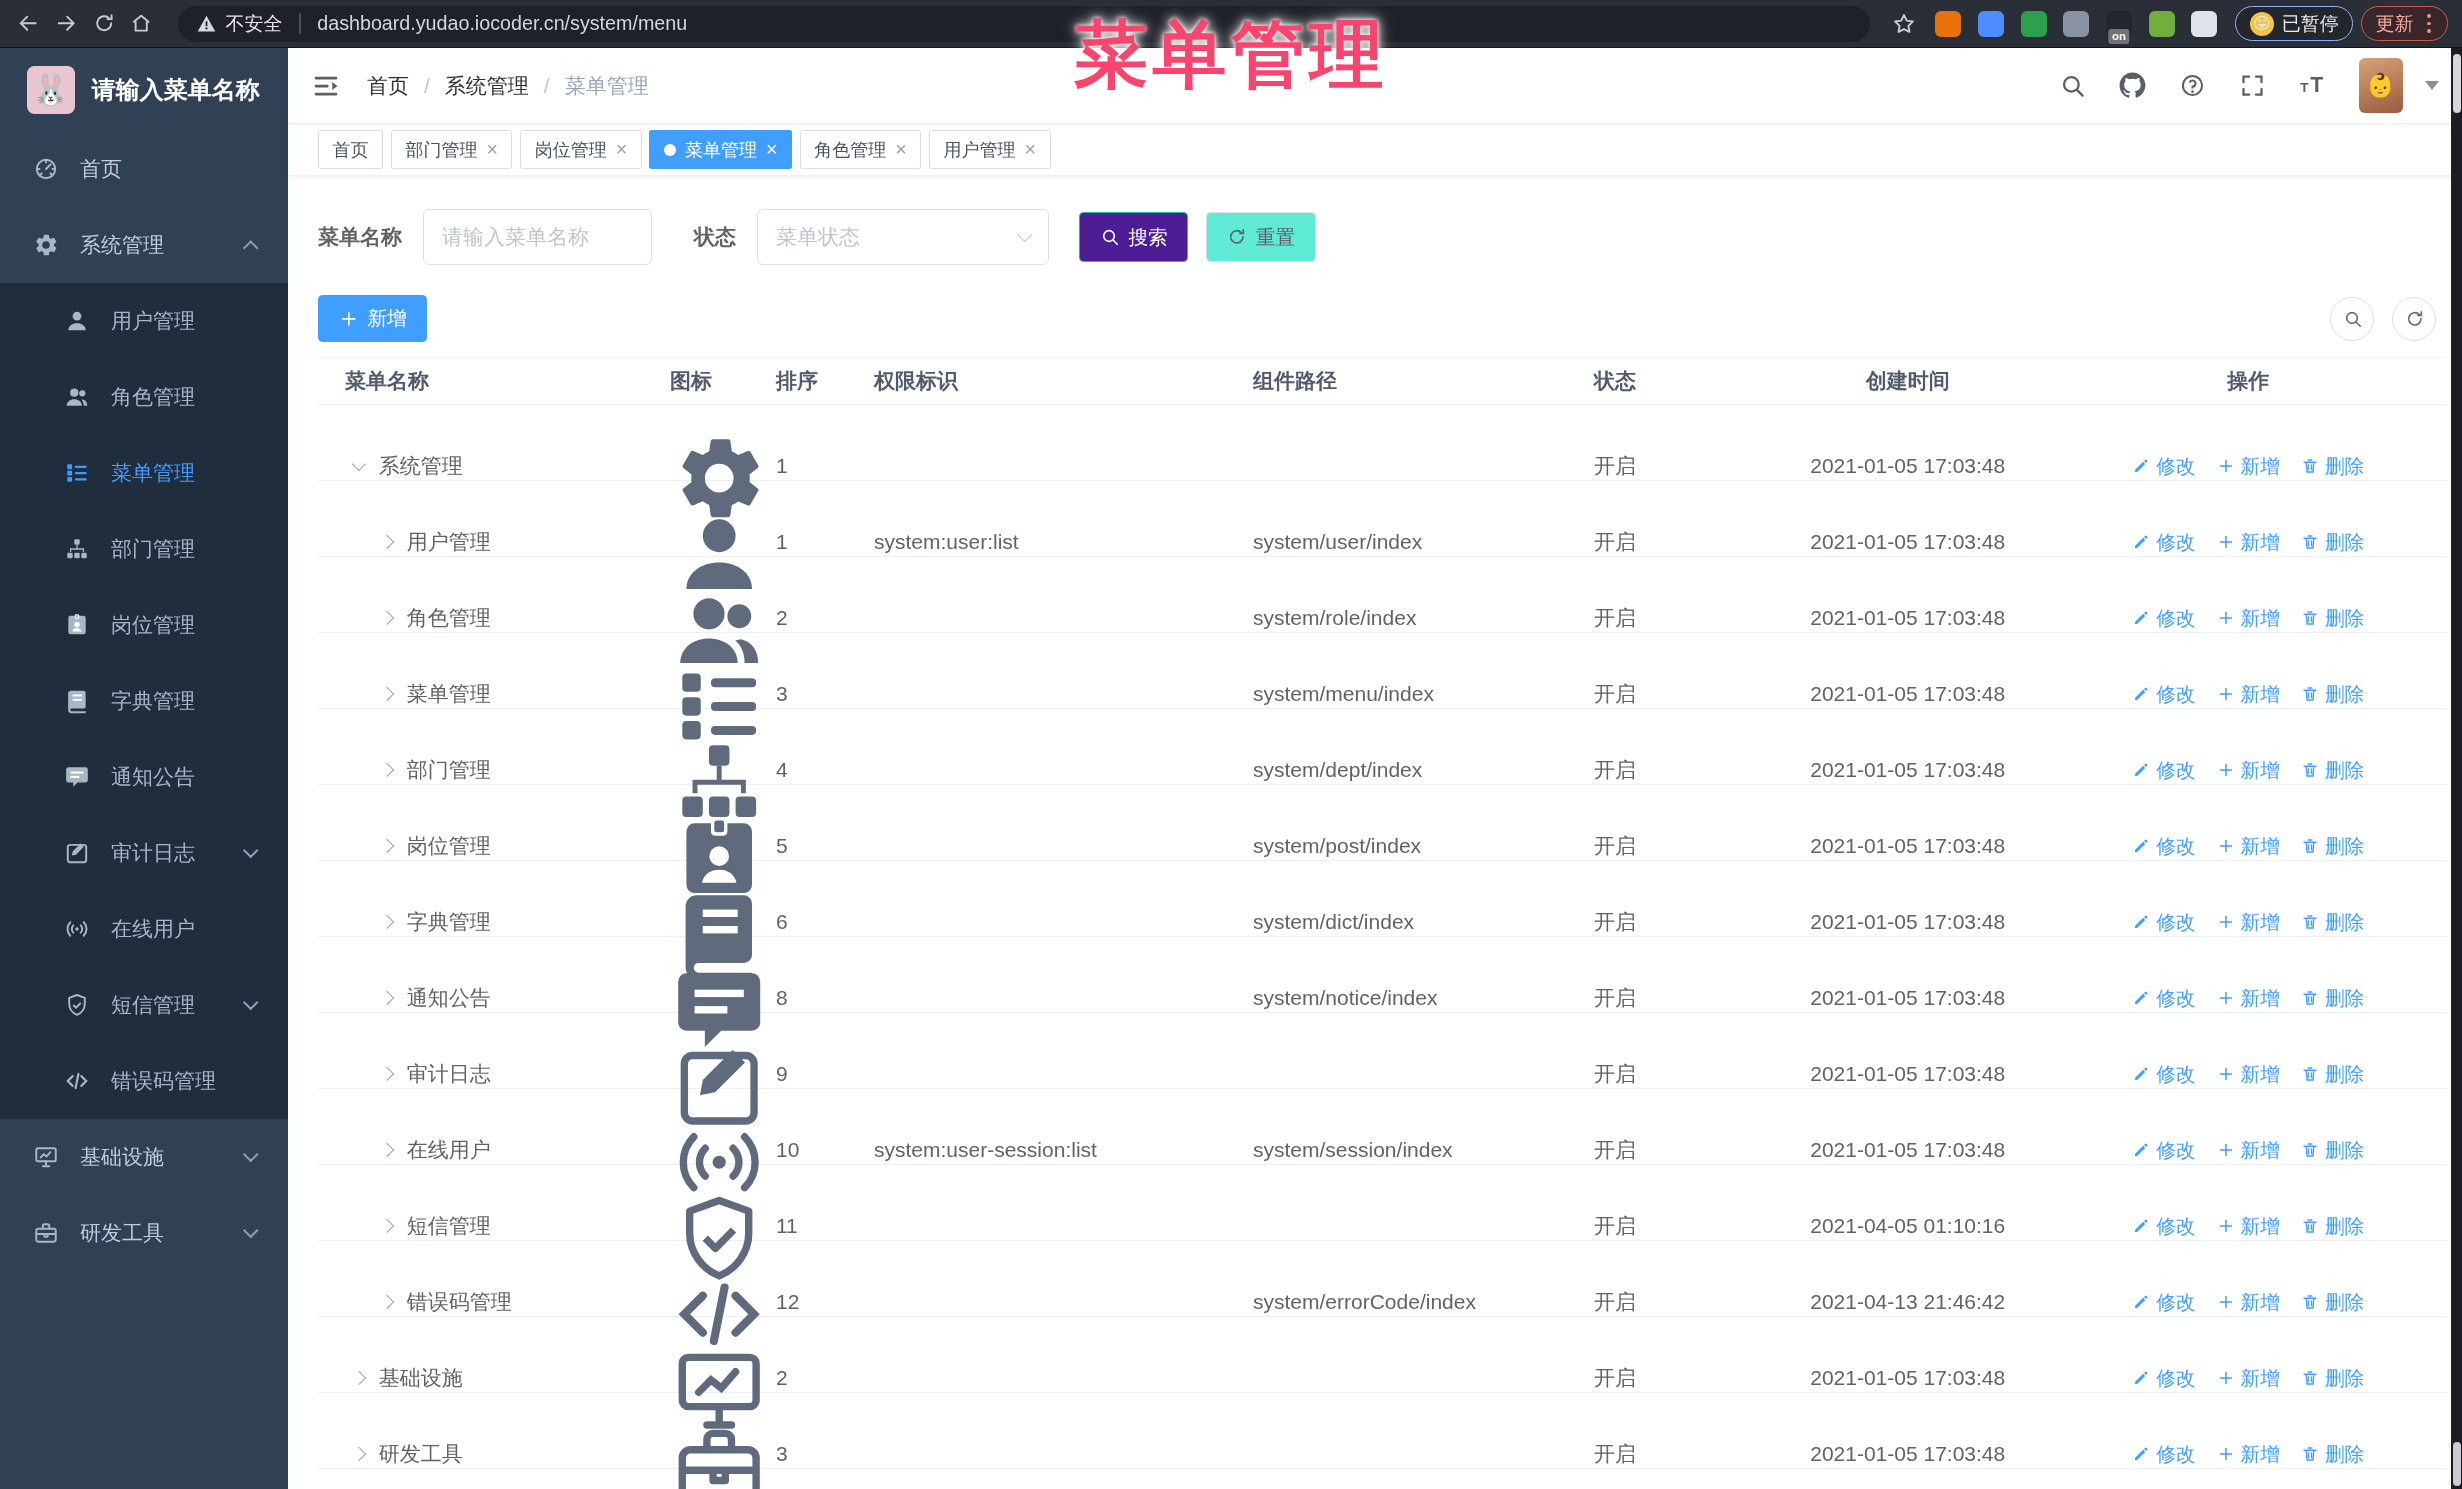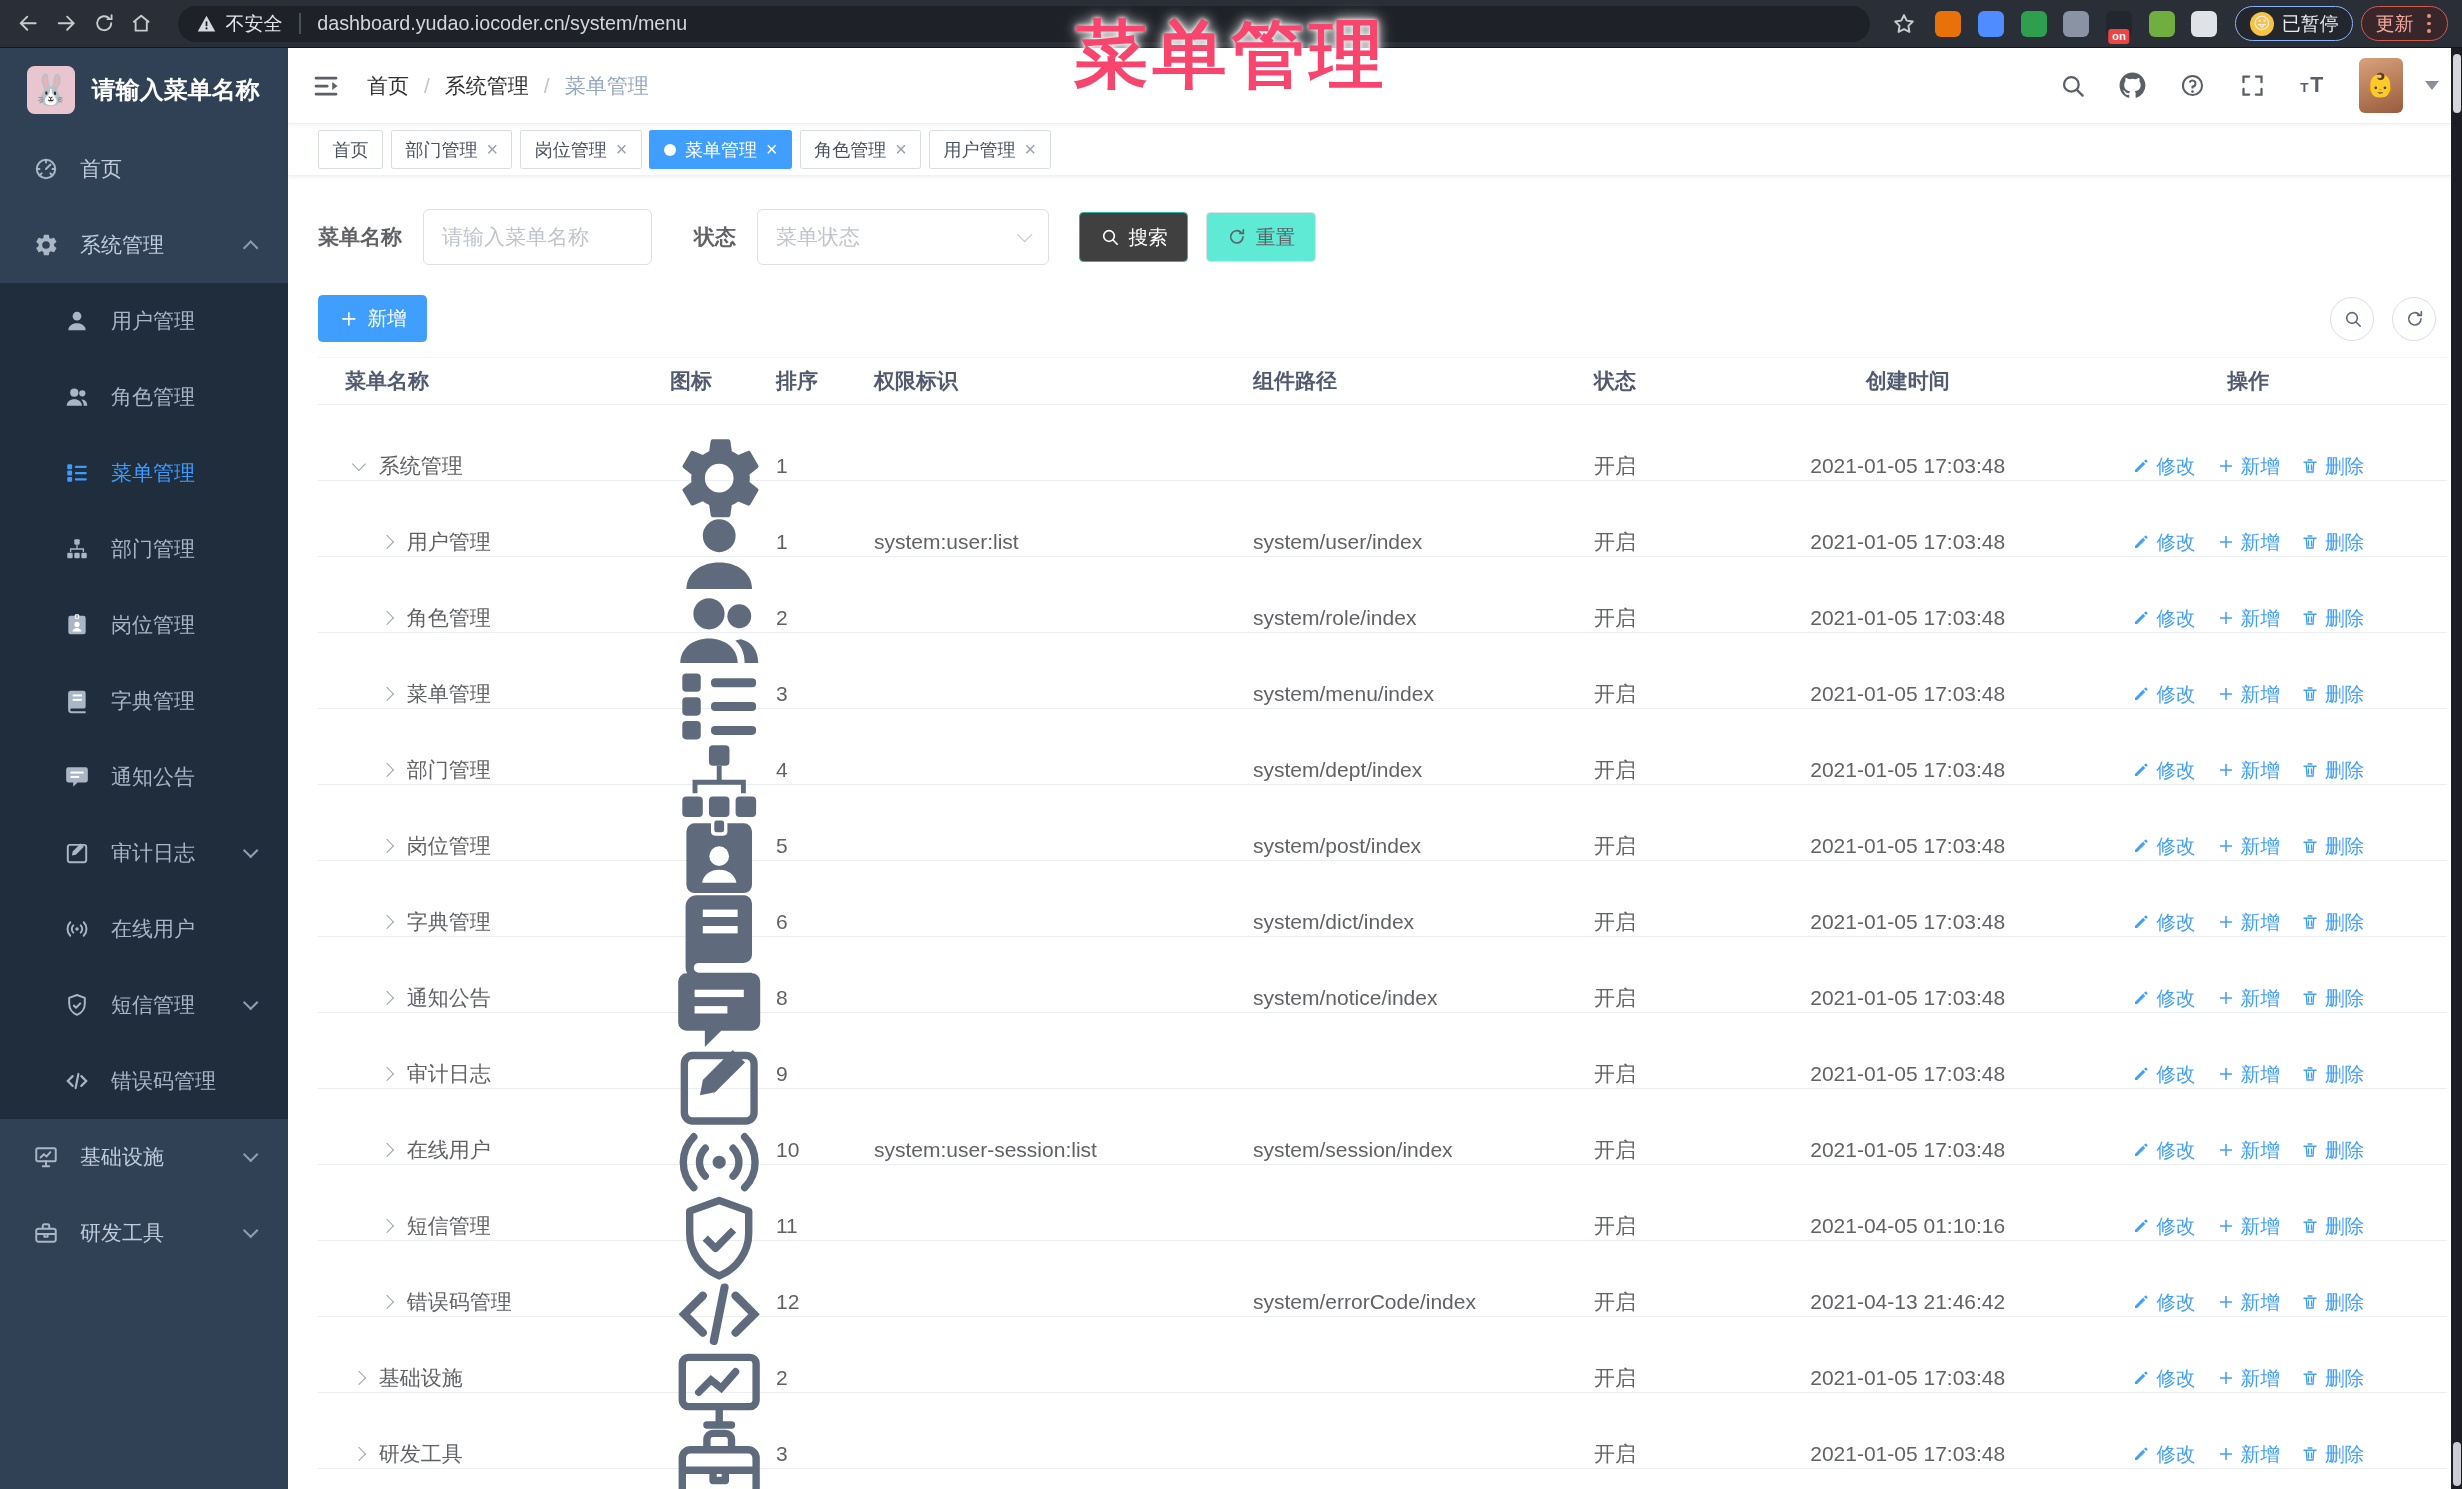--- a/index.html
+++ b/index.html
@@ -11,21 +11,21 @@
   .chrome{position:relative;height:48px;background:#2a2e36;display:flex;align-items:center;padding:0 13.6px;gap:7.6px;border-bottom:1.5px solid #15171b}
   .navbtn{width:30px;height:30px;padding:3.8px;color:#c7cbd1;border-radius:50%}
   .urlbar{flex:1;height:36px;background:#1e2127;border-radius:18px;margin:0 13.6px;display:flex;align-items:center;padding:12px 18px;gap:9px;min-width:0}
   .warn{width:21px;height:21px;color:#d6d9de}
   .sec{color:#e3e5e8;font-size:19px;white-space:nowrap}
   .urldiv{width:1.5px;height:21px;background:#4a4f58;margin:0 7.6px}
   .url{color:#d3d6da;font-size:19.7px;white-space:nowrap;overflow:hidden}
   .star{width:26px;height:26px;color:#c7cbd1}
   .exts{display:flex;align-items:center;gap:16.7px;margin:0 10.6px}
   .ext{position:relative;width:26px;height:26px;border-radius:6px;display:flex;align-items:center;justify-content:center}
-  .ext .onbadge{position:absolute;left:50%;transform:translateX(-50%);bottom:-7.6px;background:#ef4444;color:#fff;font-size:11.4px;font-weight:bold;border-radius:3px;padding:0.8px 3.8px;line-height:1.2}
+  .ext .onbadge{position:absolute;left:50%;transform:translateX(-50%);bottom:-7.6px;background:#737373;color:#fff;font-size:11.4px;font-weight:bold;border-radius:3px;padding:0.8px 3.8px;line-height:1.2}
   .chip{height:35px;border-radius:17.4px;display:flex;align-items:center;gap:7.6px;padding:0 13.6px;font-size:19px;white-space:nowrap}
   .chip.paused{border:1.5px solid #8ab4f8;color:#e8eaed;background:#23262c}
   .chip .face{width:24px;height:24px;border-radius:50%;background:#f6c445;display:flex;align-items:center;justify-content:center;font-size:16.7px}
   .chip.update{border:1.5px solid #d0594a;color:#f2a79b;background:#39262a;gap:10.6px}
   .vdots{display:flex;flex-direction:column;gap:3.8px;padding:0 3px}
   .vdots i{width:3.8px;height:3.8px;border-radius:50%;background:#e8927c}
 
   
   .app{display:flex;height:1441px}
   .sidebar{width:288px;background:#304156;flex-shrink:0;display:flex;flex-direction:column}
@@ -65,21 +65,21 @@
   
   .filters{margin-top:33px;display:flex;align-items:center;font-size:21px;color:#606266}
   .flabel{font-weight:600;margin-right:21px;white-space:nowrap}
   .finput{width:229px;height:56px;border:1.5px solid #dcdfe6;border-radius:6px;padding:0 18px;font-size:21px;color:#303133;font-family:inherit;outline:none}
   .finput::placeholder{color:#c0c4cc}
   .fsel{width:292px;height:56px;border:1.5px solid #dcdfe6;border-radius:6px;display:flex;align-items:center;justify-content:space-between;padding:0 18px;color:#c0c4cc;margin-right:30px;cursor:pointer}
   .fsel .chev{transform:rotate(45deg);border-width:1.5px;margin-top:-4.5px;color:#c0c4cc}
   .gap1{width:42px}
   .btn{display:flex;align-items:center;gap:9px;height:50px;border-radius:4.5px;font-size:19.7px;padding:0 19.7px;cursor:pointer;white-space:nowrap}
   .btn .bico{width:19.7px;height:19.7px}
-  .btn.search{background:#404040;border:1.5px solid #2ab3a3;color:#fff;margin-right:18px}
+  .btn.search{background:#4c1d95;border:1.5px solid #2ab3a3;color:#fff;margin-right:18px}
   .btn.reset{background:#5eead4;border:1.5px solid #dcdfe6;color:#606266}
   
   .toolbar{margin-top:30px;display:flex;align-items:center}
   .btn.add{background:#409eff;border:1.5px solid #409eff;color:#fff;height:47px}
   .roundbtns{margin-left:auto;display:flex;gap:18px;margin-right:10.6px}
   .rbtn{width:44px;height:44px;border-radius:50%;border:1.5px solid #dcdfe6;background:#fff;color:#5f6b7c;display:flex;align-items:center;justify-content:center;cursor:pointer}
   .rbtn .ico{width:19.7px;height:19.7px}
 
   
   .table{margin-top:15px;border-top:0.8px solid #f2f4f7}

